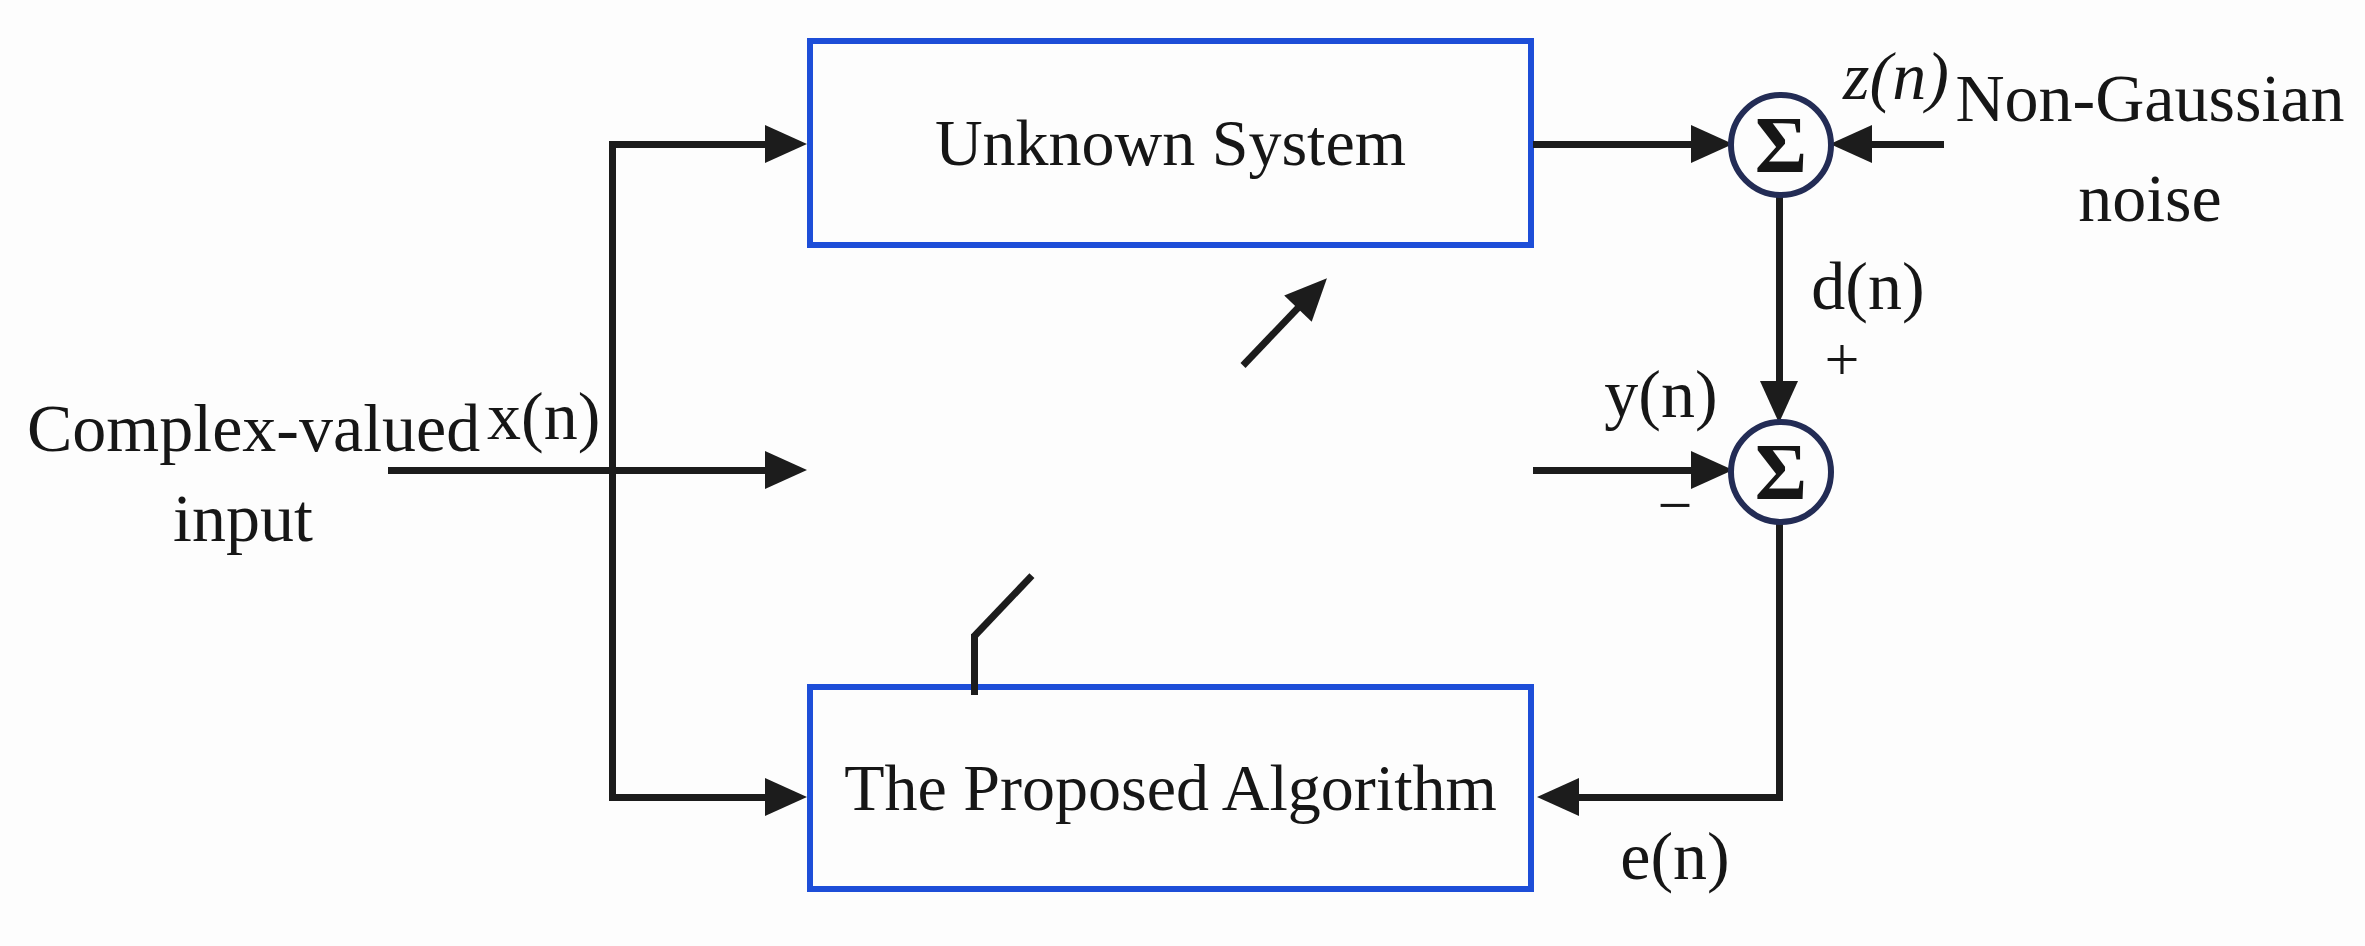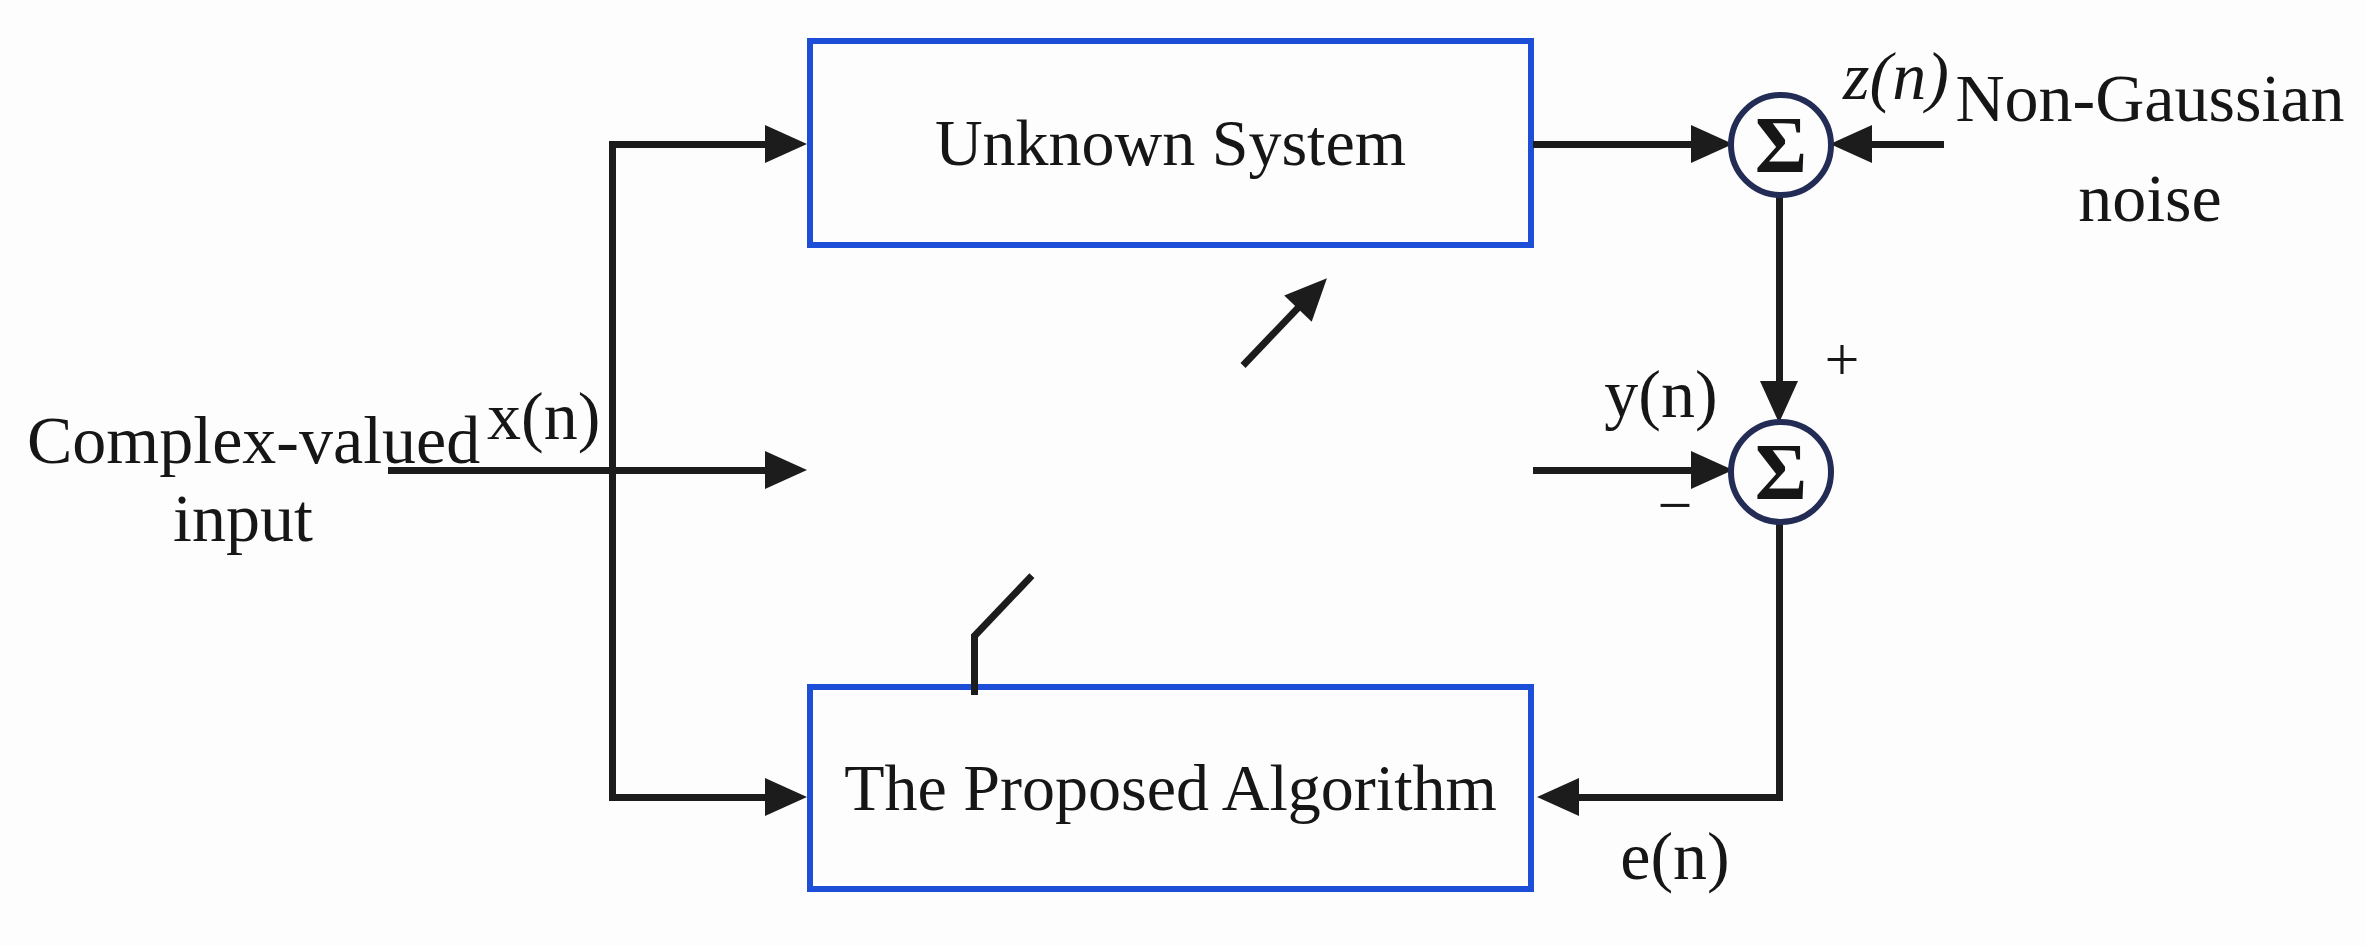--- a/index.html
+++ b/index.html
@@ -58,21 +58,21 @@
     border-left:42px solid #1c1c1c;
   }
 
   
   .lbl{
     position:absolute;
     font-size:68px;line-height:1.2;
     text-align:center;white-space:nowrap;
   }
   .sign{font-size:62px;}
-  #lbl-complex1{left:27px;  top:400px;width:432px;}
+  #lbl-complex1{left:27px;  top:388px;width:432px;}
   #lbl-complex2{left:27px;  top:478px;width:432px;text-align:center;}
   #lbl-x       {left:487px; top:376px;width:112px;}
   #lbl-z       {left:1840px;top:36px; width:112px;font-style:italic;}
   #lbl-noise1  {left:1945px;top:58px; width:410px;}
   #lbl-noise2  {left:1945px;top:158px;width:410px;}
   #lbl-d       {left:1806px;top:246px;width:124px;}
   #lbl-plus    {left:1812px;top:322px;width:60px;}
   #lbl-y       {left:1602px;top:354px;width:118px;}
   #lbl-minus   {left:1645px;top:468px;width:60px;}
   #lbl-e       {left:1616px;top:816px;width:118px;}
@@ -129,18 +129,19 @@
 
   <div class="dline" style="left:974px;top:633px;width:84px;transform:rotate(-46.4deg);"></div>
   <div class="vline" style="left:971px;top:634px;height:61px;"></div>
 
   <div class="lbl" id="lbl-complex1">Complex-valued</div>
   <div class="lbl" id="lbl-complex2">input</div>
   <div class="lbl" id="lbl-x">x(n)</div>
   <div class="lbl" id="lbl-z">z(n)</div>
   <div class="lbl" id="lbl-noise1">Non-Gaussian</div>
   <div class="lbl" id="lbl-noise2">noise</div>
+  <div class="lbl" id="lbl-d">d(n)</div>
   <div class="lbl sign" id="lbl-plus">+</div>
   <div class="lbl" id="lbl-y">y(n)</div>
   <div class="lbl sign" id="lbl-minus">−</div>
   <div class="lbl" id="lbl-e">e(n)</div>
 
 </div>
 
 </body></html>

